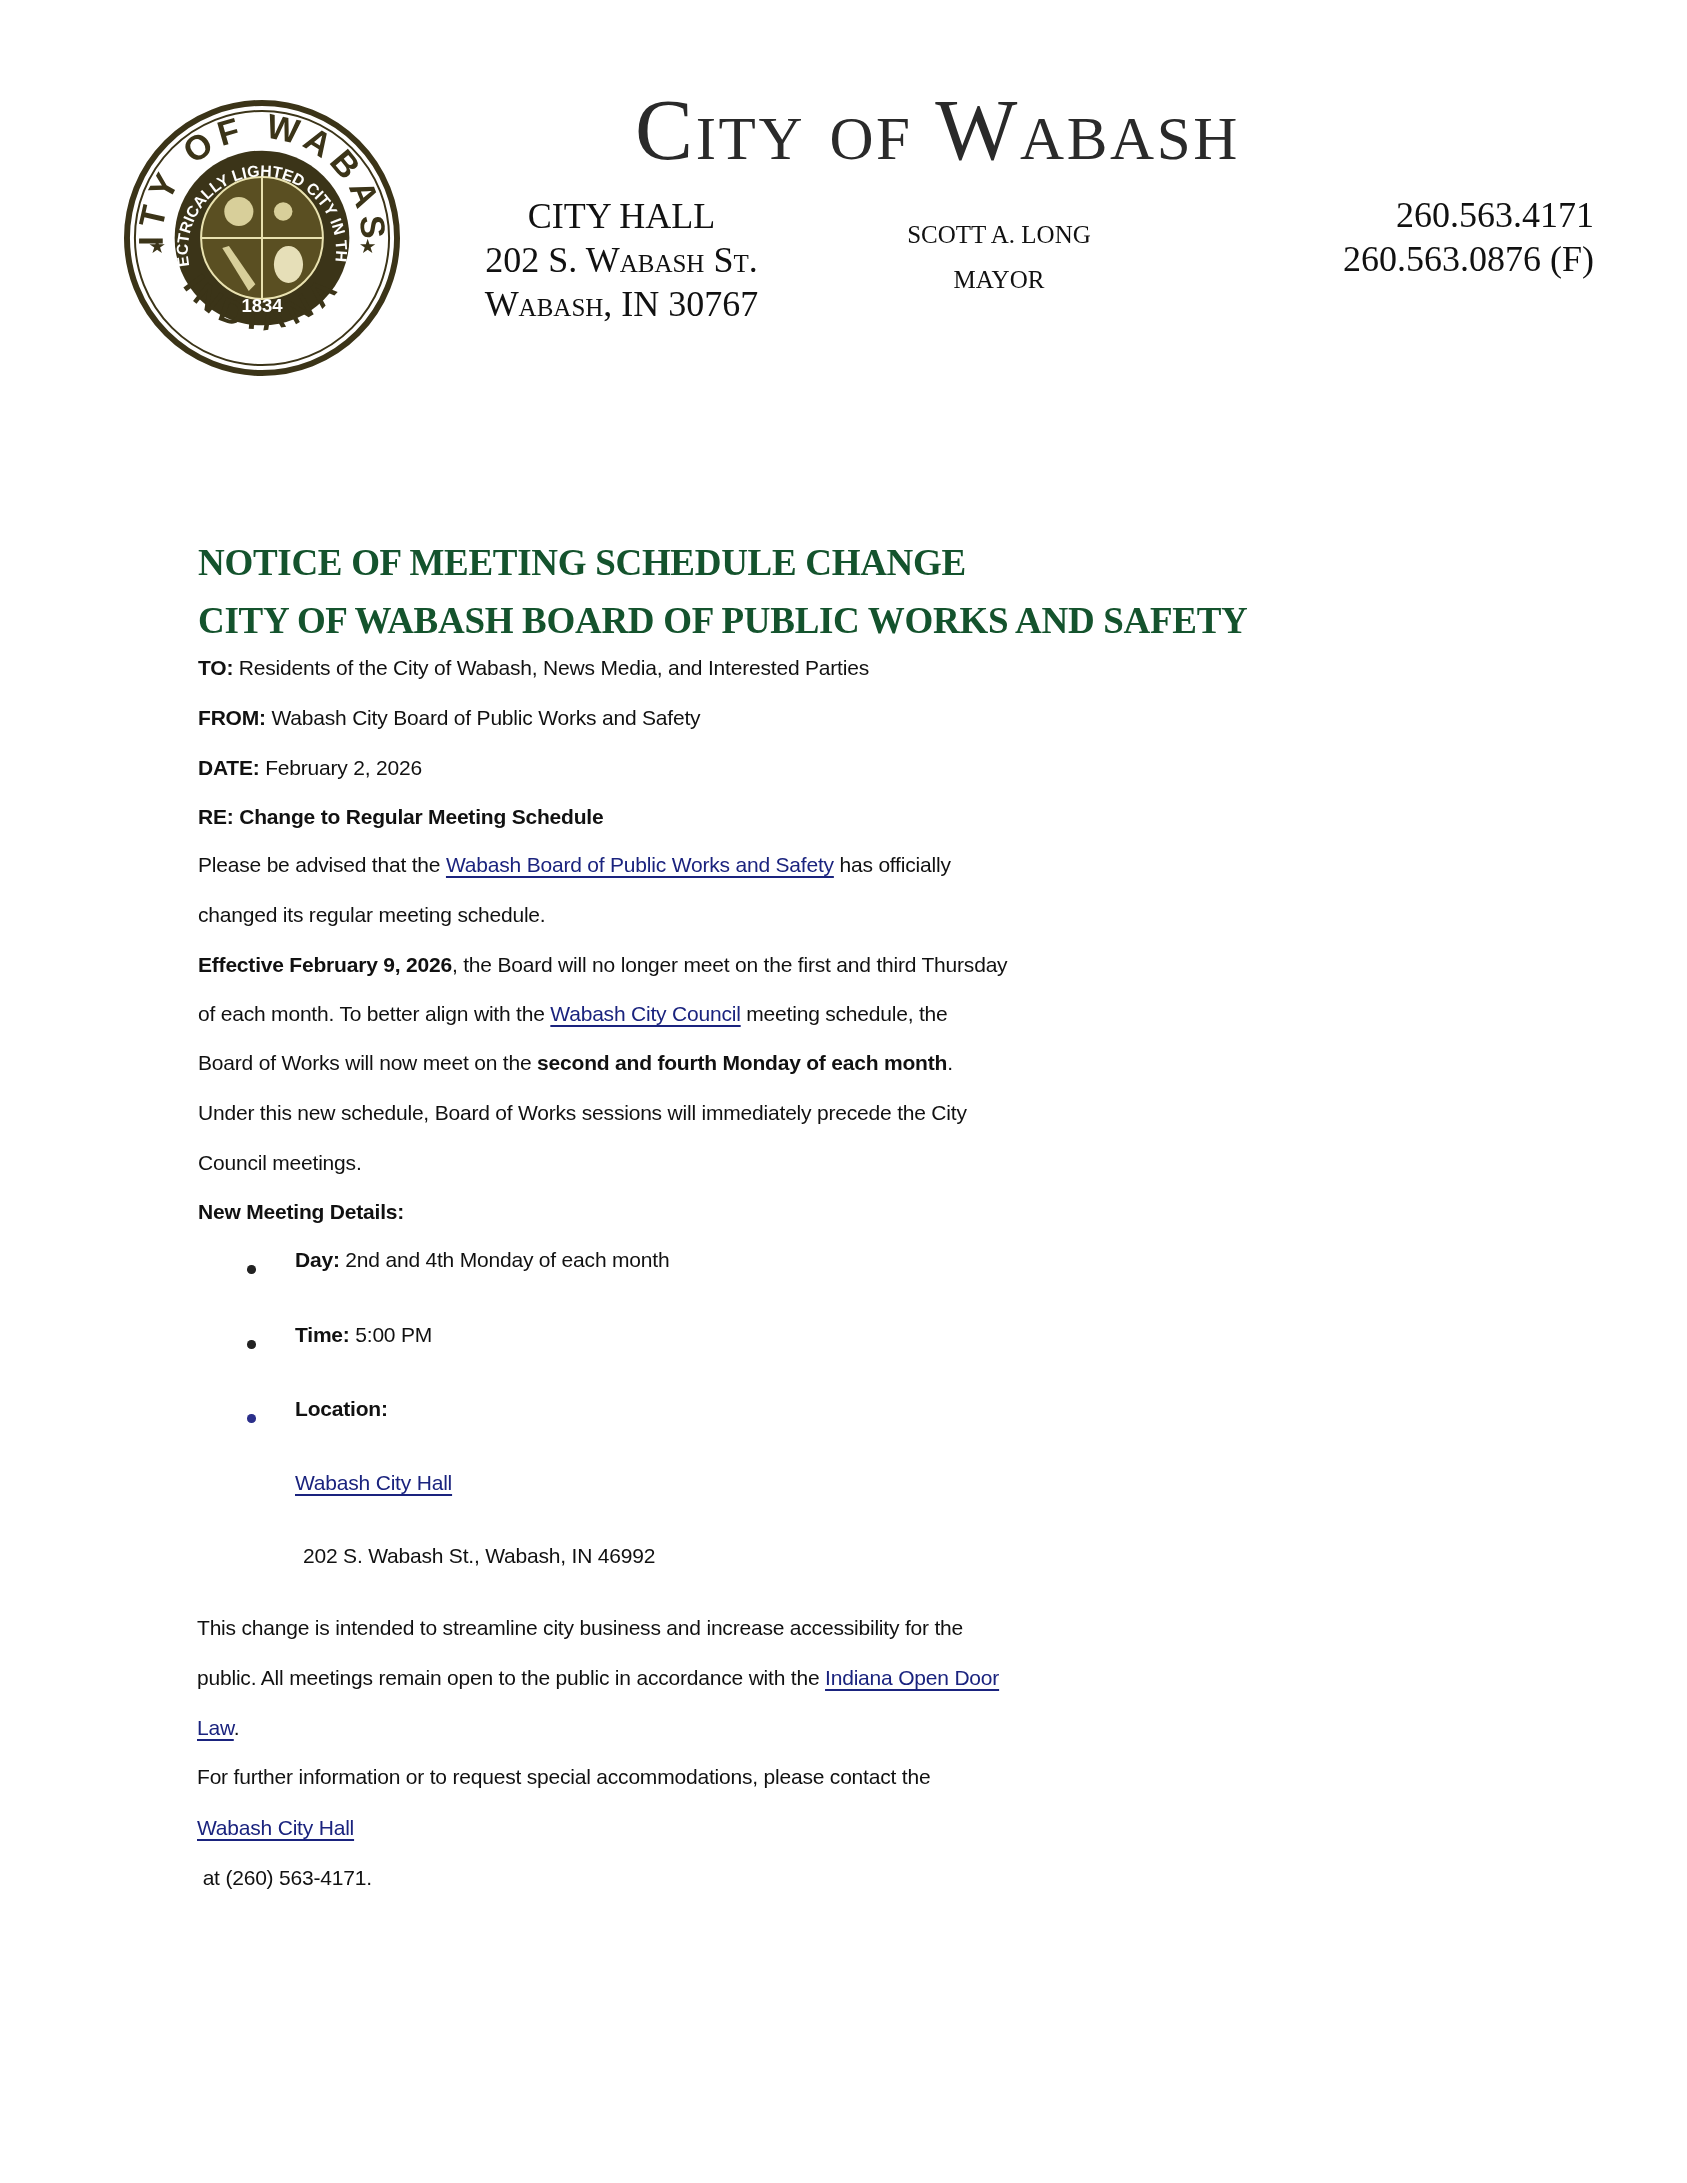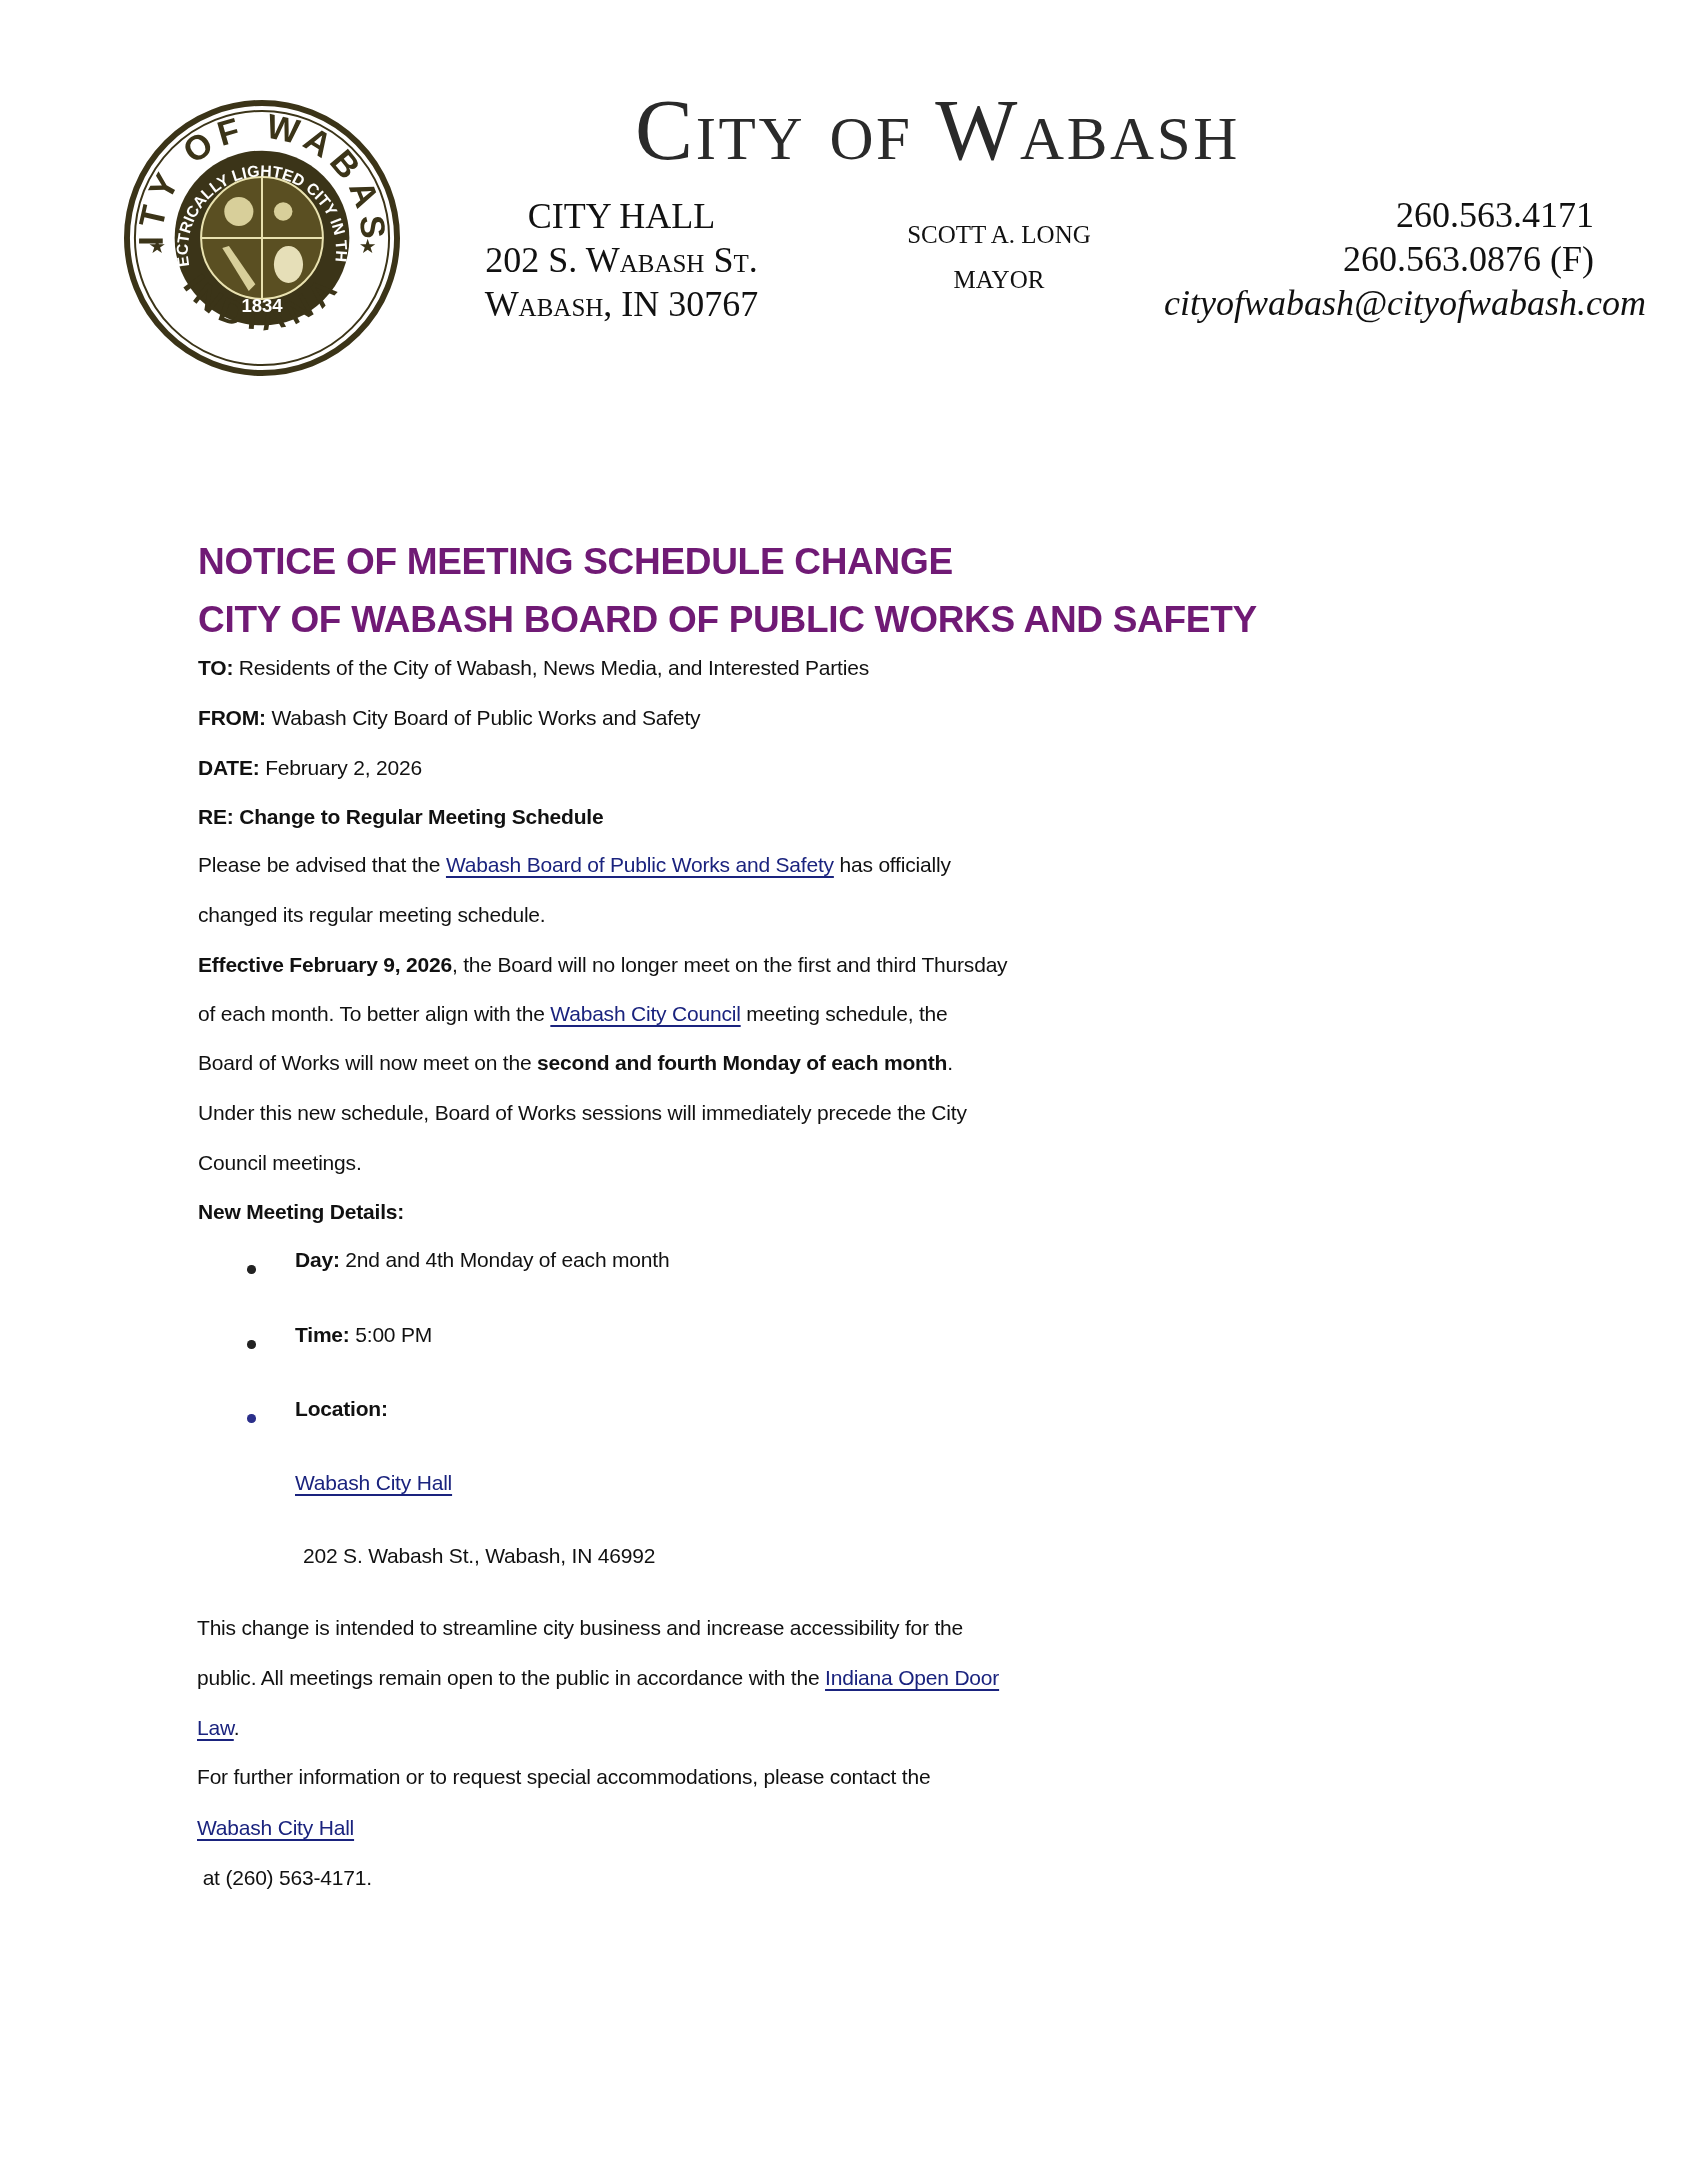--- a/index.html
+++ b/index.html
@@ -14,21 +14,21 @@
   .sc { font-variant:small-caps; }
   #cityhall { left:476px; top:198px; width:291px; text-align:center; }
   #cityhall div { height:44px; }
   #mayor { left:860px; top:222px; width:278px; text-align:center; font-size:25px; }
   #mayor div { height:45px; }
   #contact { left:1164px; top:197px; width:430px; text-align:right; }
   #contact div { height:44px; }
   .email { font-style:italic; }
 
   
-  .h { font-family:Liberation Sans, sans-serif; font-weight:bold; font-size:37px; color:#701a75; white-space:nowrap; letter-spacing:-0.3px; }
+  .h { font-family:Liberation Serif, serif; font-weight:bold; font-size:37px; color:#14532d; white-space:nowrap; letter-spacing:-0.3px; }
   .p { font-family:"Liberation Sans","DejaVu Sans",sans-serif; font-size:21px; color:#111; white-space:nowrap; letter-spacing:-0.2px; }
   b { font-weight:bold; }
   a.lnk { color:#1a237e; text-decoration:underline; text-underline-offset:4px; text-decoration-thickness:2px; }
   .bullet { width:8.6px; height:8.6px; border-radius:50%; background:#222; }
   .bullet.blue { background:#2b2f8a; }
 </style>
 </head>
 <body>
 
 <div id="seal" class="abs">
@@ -72,21 +72,20 @@
 </div>
 
 <div id="mayor" class="abs serif hdr-line">
   <div>SCOTT A. LONG</div>
   <div>MAYOR</div>
 </div>
 
 <div id="contact" class="abs serif hdr-line">
   <div>260.563.4171</div>
   <div>260.563.0876 (F)</div>
-  <div class="email">cityofwabash@cityofwabash.com</div>
 </div>
 
 <div class="abs h" style="left:198px; top:541px;">NOTICE OF MEETING SCHEDULE CHANGE</div>
 <div class="abs h" style="left:198px; top:599px;">CITY OF WABASH BOARD OF PUBLIC WORKS AND SAFETY</div>
 
 <div class="abs p" style="left:198px; top:656px;">
   <b>TO:</b><span> Residents of the City of Wabash, News Media, and Interested Parties</span>
 </div>
 <div class="abs p" style="left:198px; top:706px;">
   <b>FROM:</b><span> Wabash City Board of Public Works and Safety</span>

